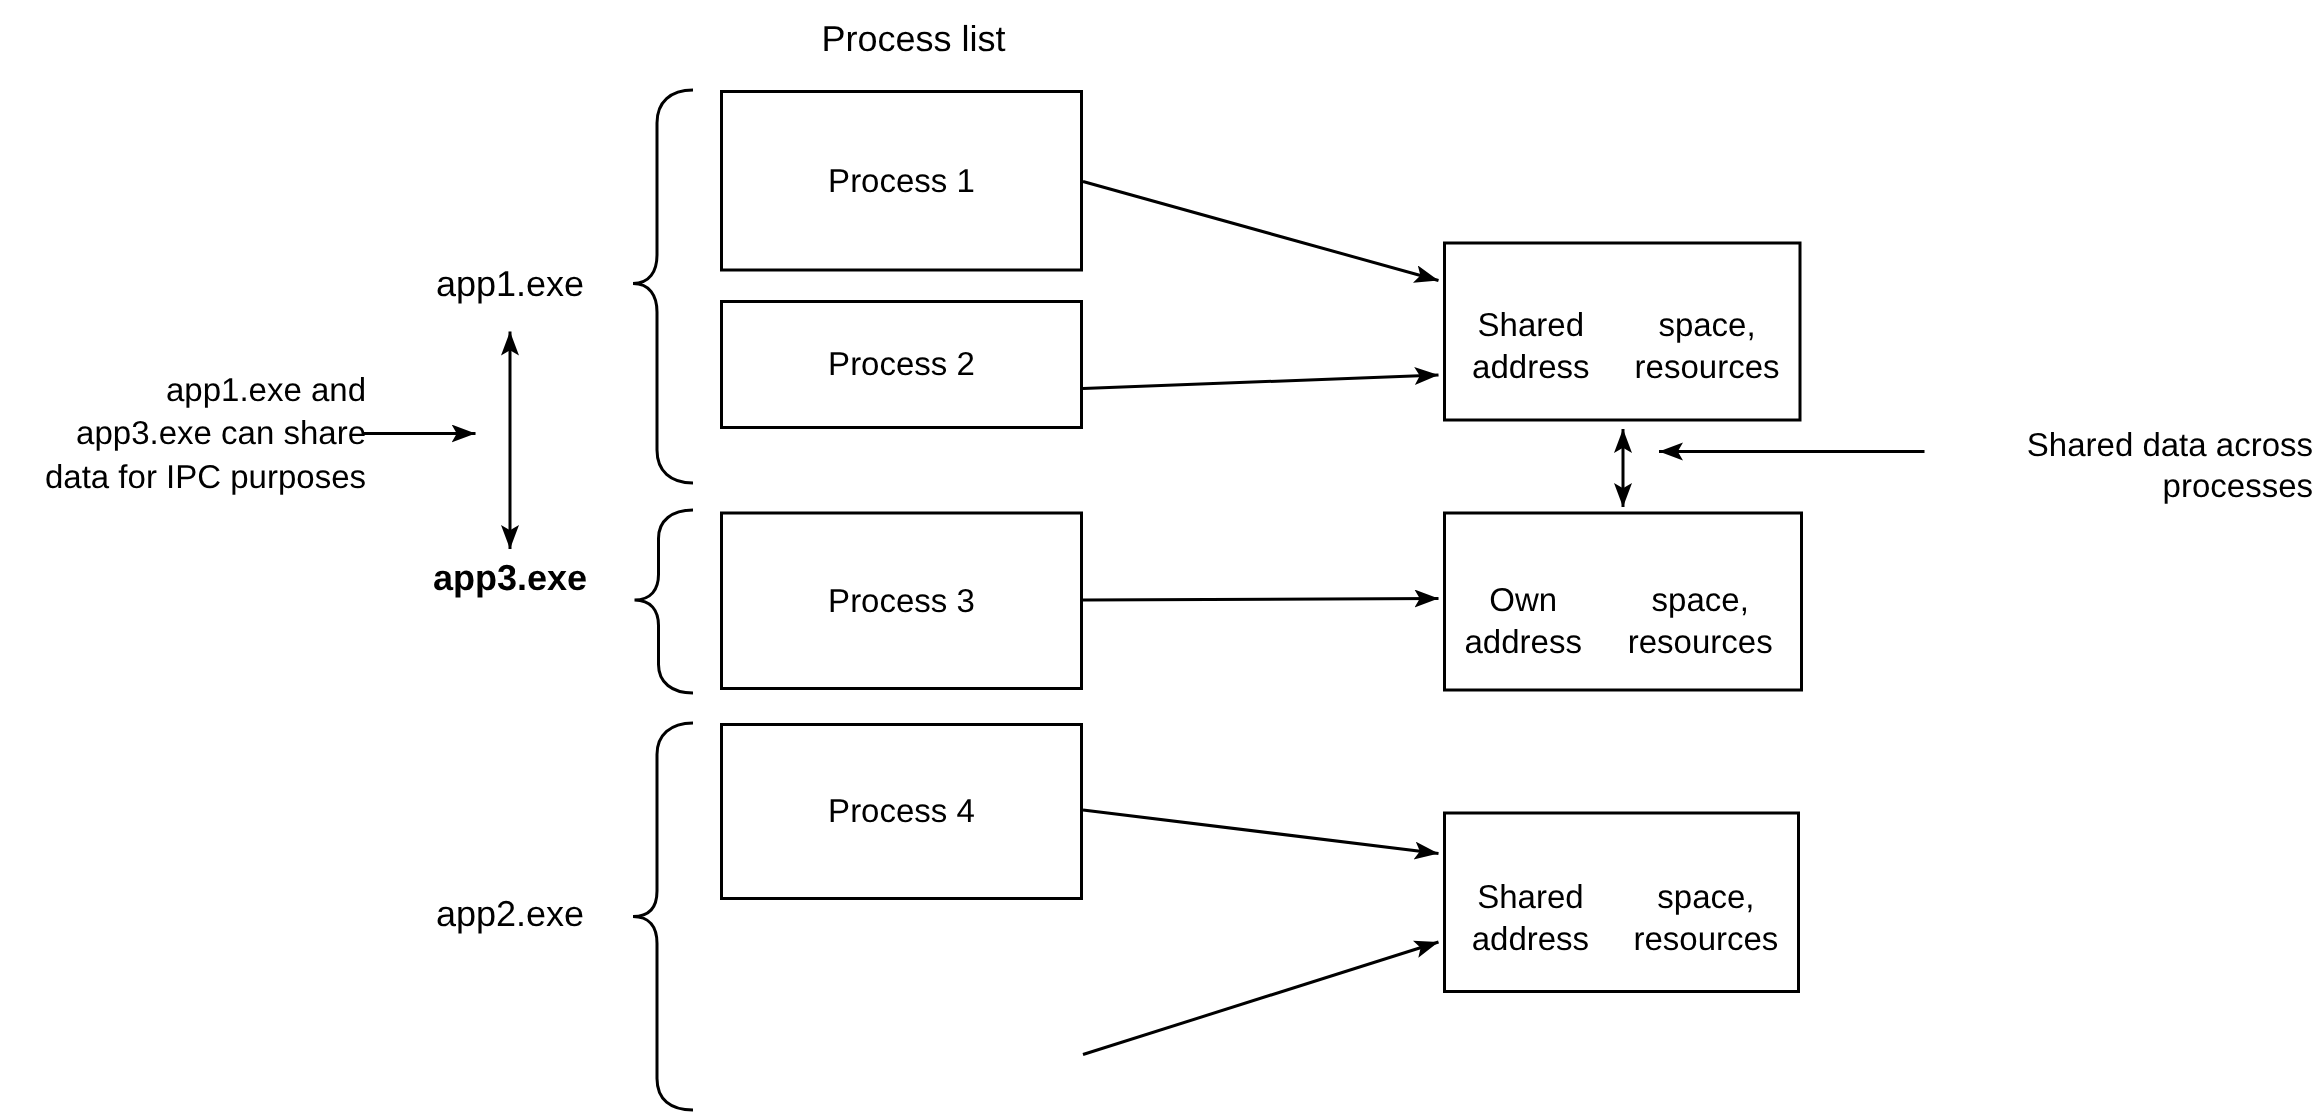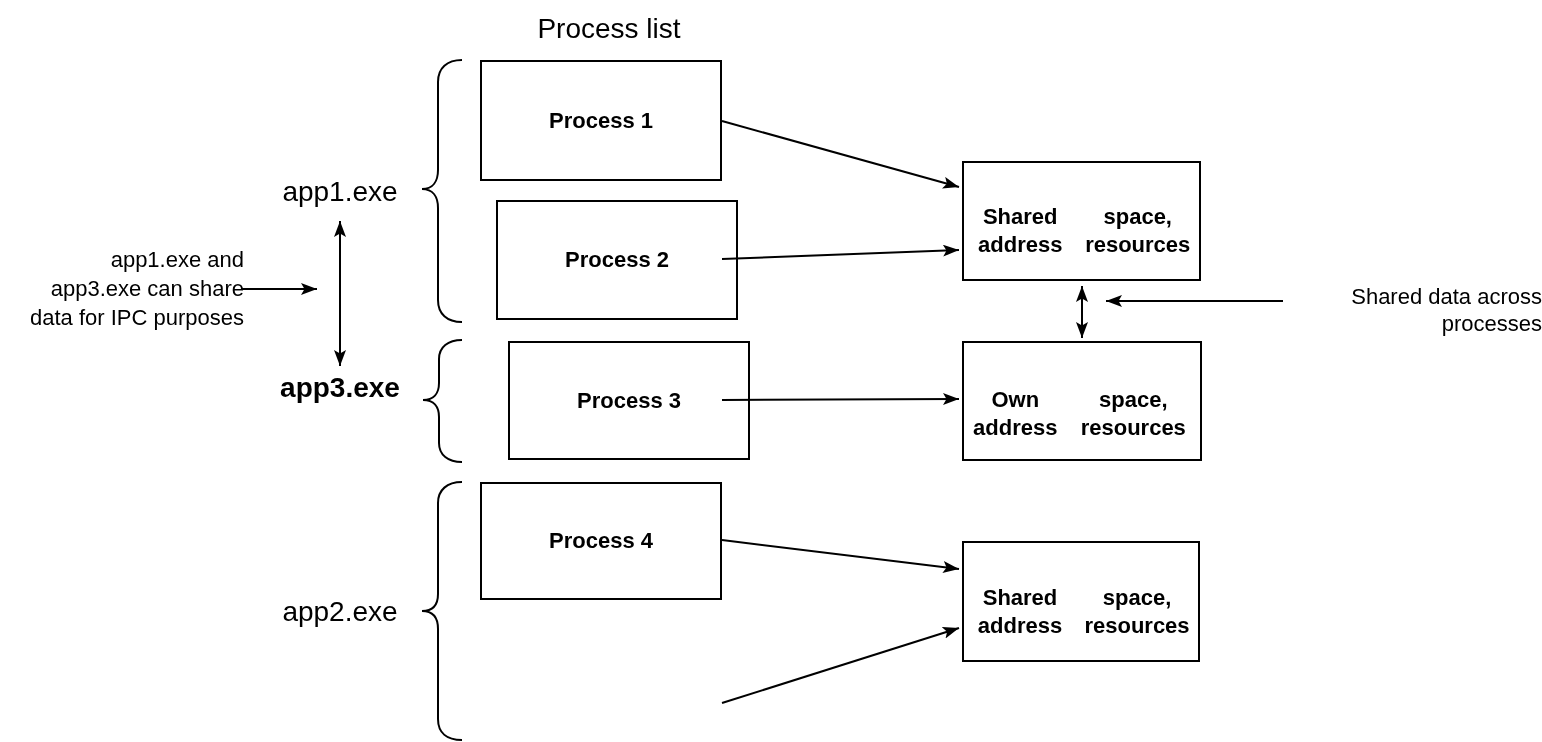--- a/index.html
+++ b/index.html
@@ -24,36 +24,35 @@
     box-sizing: border-box;
     border: 2px solid #000;
     background: #fff;
     display: flex;
     align-items: center;
     justify-content: center;
     text-align: center;
     font-size: 22px;
     line-height: 28px;
     z-index: 2;
-    font-weight: bold;
   }
   .res {
     justify-content: flex-start;
   }
   .proc-1 { left: 480px; top: 60px;  width: 242px; height: 121px; }
-  .proc-2 { left: 496px; top: 200px; width: 242px; height: 120px; }
-  .proc-3 { left: 480px; top: 341px; width: 242px; height: 119px; margin-left: 28px; }
+  .proc-2 { left: 480px; top: 200px; width: 242px; height: 86px; }
+  .proc-3 { left: 480px; top: 341px; width: 242px; height: 119px; }
   .proc-4 { left: 480px; top: 482px; width: 242px; height: 118px; }
   .proc-5 { left: 480px; top: 622px; width: 242px; height: 118px; }
   .res-shared-top    { left: 962px; top: 161px; width: 239px; height: 120px; padding-top: 20px; }
   .res-own           { left: 962px; top: 341px; width: 240px; height: 120px; padding-top: 25px; }
   .res-shared-bottom { left: 962px; top: 541px; width: 238px; height: 121px; padding-top: 20px; }
   .label {
     position: absolute;
-    font-size: 28px;
+    font-size: 24px;
     text-align: center;
     z-index: 2;
     white-space: nowrap;
   }
   .title-label   { left: 509px;  top: 13px;  width: 200px; }
   .app1-label    { left: 280px;  top: 176px; width: 120px; }
   .app3-label    { left: 280px;  top: 372px; width: 120px; font-weight: bold; }
   .app2-label    { left: 280px;  top: 596px; width: 120px; }
   .annotation {
     position: absolute;

